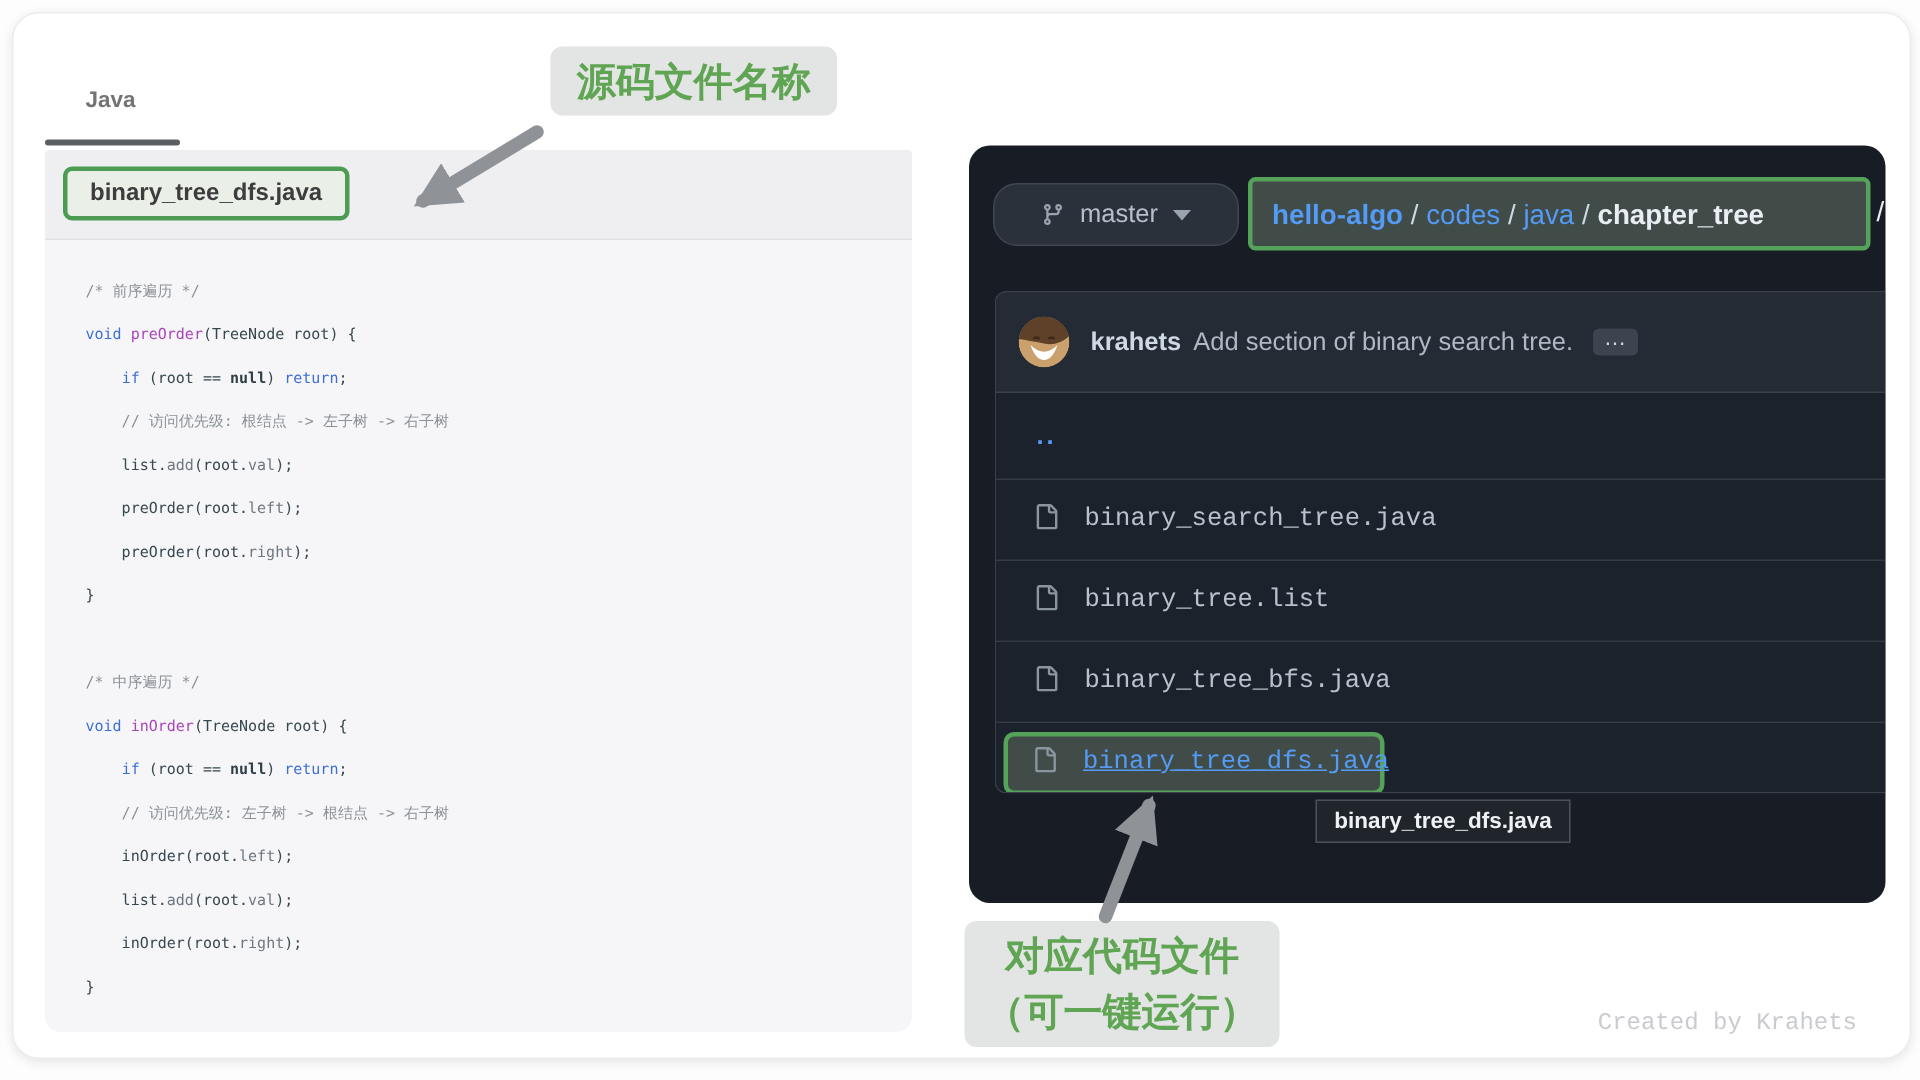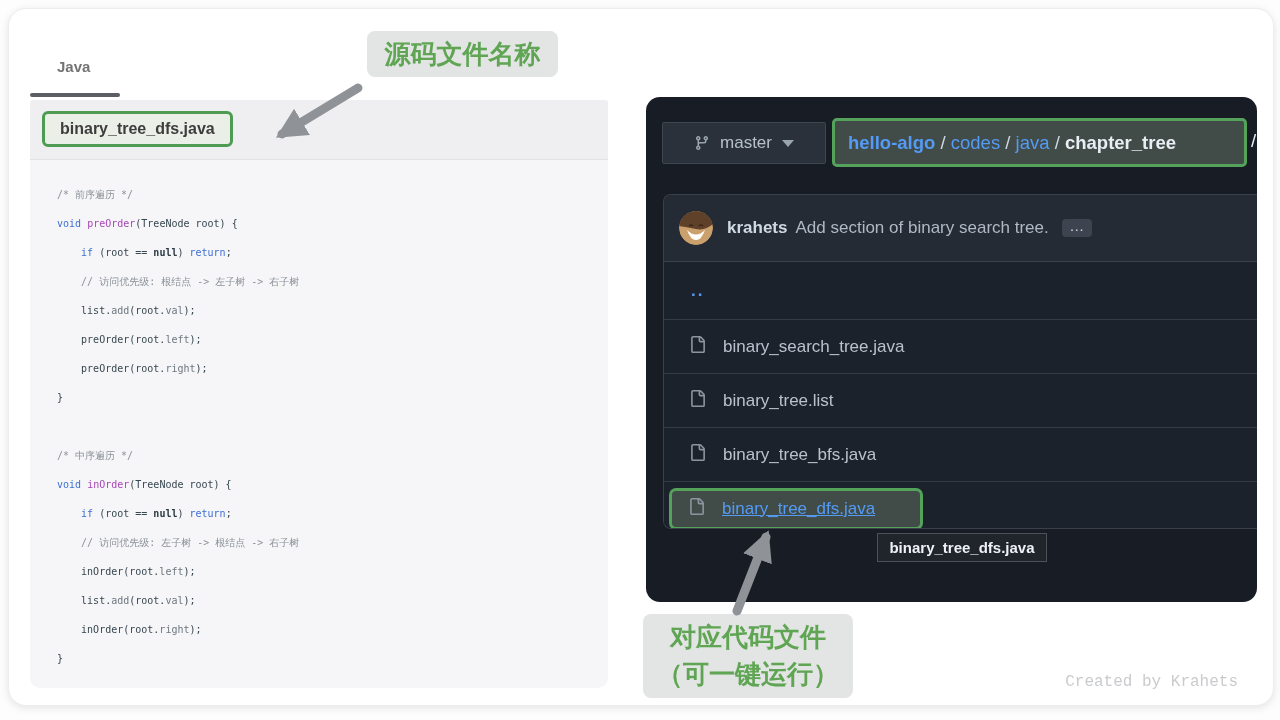--- a/index.html
+++ b/index.html
@@ -29,21 +29,21 @@
         text-align:center;}
   .anno-top{left:367px;top:31px;width:191px;height:46px;line-height:46px;font-size:26px;}
   .anno-bottom{left:643px;top:614px;width:210px;height:84px;font-size:26px;line-height:37px;padding-top:5px;box-sizing:border-box;}
   .watermark{position:absolute;right:42px;top:673px;font-family:Liberation Mono, monospace;
              font-size:16px;color:#c9cbce;}
 
   
   .gh-panel{position:absolute;left:646px;top:97px;width:611px;height:505px;background:#181d25;
             border-radius:14px;overflow:hidden;color:#b6c0cb;}
   .branch-btn{position:absolute;left:16px;top:25px;width:164px;height:42px;box-sizing:border-box;
-              background:#2a313b;border:1px solid #3e4652;border-radius:2px;
+              background:#2a313b;border:1px solid #3e4652;border-radius:16px;
               display:flex;align-items:center;justify-content:center;gap:10px;cursor:pointer;}
   .branch-btn .lbl{font-size:17px;color:#b6c0cb;}
   .caret{width:0;height:0;border-left:6px solid transparent;border-right:6px solid transparent;
          border-top:7px solid #9aa4af;}
   .crumb-box{position:absolute;left:186px;top:21px;width:415px;height:49px;box-sizing:border-box;
              border:3px solid #55a25a;border-radius:5px;background:#414b47;
              display:flex;align-items:center;padding-left:13px;font-size:18.5px;white-space:pre;}
   .bc-link-bold{color:#539bf5;font-weight:bold}.bc-link{color:#539bf5}
   .bc-sep{color:#cdd9e5}.bc-current{color:#e9eef4;font-weight:bold}
   .crumb-trail{position:absolute;left:605px;top:33px;font-size:18.5px;color:#e9eef4;}
@@ -54,21 +54,21 @@
                  display:flex;align-items:center;padding-left:15px;}
   .avatar{width:34px;height:34px;border-radius:50%;overflow:hidden;flex:none;}
   .commit-author{margin-left:14px;font-size:17px;font-weight:bold;color:#cfd9e3;cursor:pointer;text-align:center;}
   .commit-msg{margin-left:8px;font-size:17px;color:#aeb9c4;cursor:pointer;}
   .more-btn{margin-left:13px;width:30px;height:18px;background:#3d444f;border-radius:4px;
             color:#cfd9e3;font-size:15px;line-height:13px;text-align:center;cursor:pointer;}
   .updir-row{height:57px;background:#1c222b;display:flex;align-items:center;padding-left:27px;}
   .updir-row span{color:#539bf5;font-size:17px;font-weight:bold;letter-spacing:2px;cursor:pointer;}
   .file-row{height:53px;background:#1c222b;border-top:1px solid #343b45;
             display:flex;align-items:center;padding-left:25px;cursor:pointer;}
-  .file-row .fname{margin-left:17px;font-size:17px;color:#b8c2cd;}
+  .file-row .fname{margin-left:17px;font-size:17px;color:#b8c2cd;font-family:Liberation Mono, monospace;}
   .file-row.hl{padding-left:0;}
   .hl-box{margin-left:5px;width:254px;height:42px;box-sizing:border-box;border:3px solid #55a25a;
           border-radius:7px;background:#414c48;display:flex;align-items:center;padding-left:16px;}
   .hl-box .fname{margin-left:17px;font-size:17px;color:#539bf5;text-decoration:underline;}
   .tooltip{position:absolute;left:231px;top:436px;width:170px;height:29px;box-sizing:border-box;
            background:#20252c;border:1px solid #4a515a;color:#eef2f6;font-size:15px;font-weight:600;
            line-height:27px;text-align:center;}
 
   .anno-svg{position:absolute;left:0;top:0;pointer-events:none;}
 </style>

